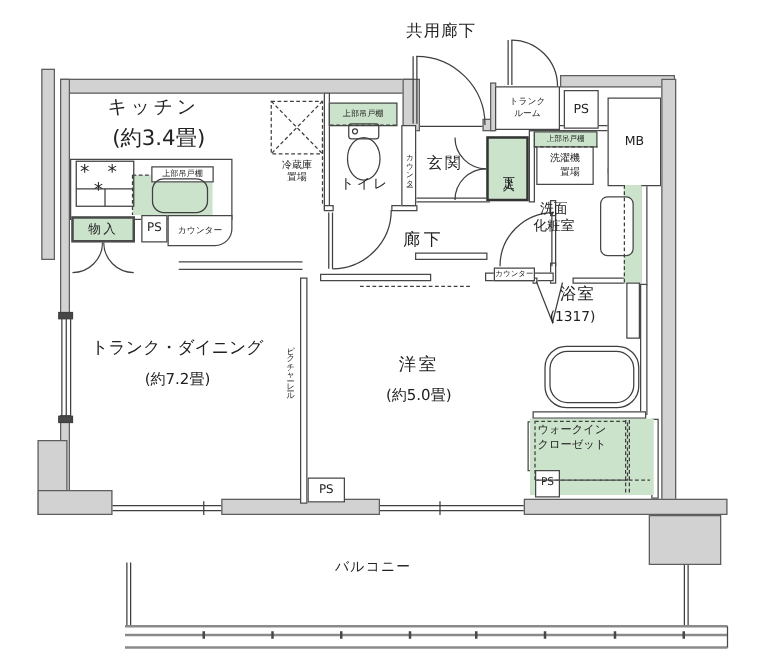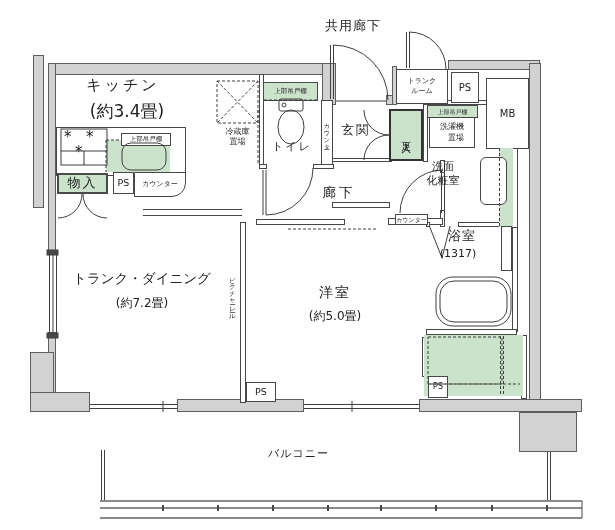--- a/index.html
+++ b/index.html
@@ -62,21 +62,21 @@
   <div class="abs iwall" style="left:56px;top:127px;width:130px;height:49px;"></div>
   <div class="abs green" style="left:106px;top:140px;width:64px;height:32px;border:none;"></div>
   <div class="abs ibox" style="left:121px;top:133px;width:50px;height:13px;">
     <span class="lbl" style="font-size:6.5px;">上部吊戸棚</span>
   </div>
   <span class="burner" style="left:64px;top:132px;">*</span>
   <span class="burner" style="left:86px;top:132px;">*</span>
   <span class="burner" style="left:75px;top:147px;">*</span>
 
   <div class="abs green" style="left:57px;top:173px;width:51px;height:21px;border-width:2px;">
-    <span class="lbl" style="font-size:13px;letter-spacing:2px;">物入</span>
+    <span class="lbl" style="font-size:10px;letter-spacing:2px;">物入</span>
   </div>
   <div class="abs ibox" style="left:113px;top:172px;width:21px;height:22px;">
     <span class="lbl" style="font-size:9.5px;">PS</span>
   </div>
   <div class="abs ibox" style="left:134px;top:172px;width:52px;height:25px;border-radius:0 0 14px 0;">
     <span class="lbl" style="font-size:7px;">カウンター</span>
   </div>
 
   <div class="abs green" style="left:263px;top:82px;width:55px;height:19px;">
     <span class="lbl" style="font-size:6.5px;">上部吊戸棚</span>
@@ -264,18 +264,20 @@
 化粧室</div>
   <div class="abs lbl" style="left:432px;top:228px;width:60px;font-size:13px;letter-spacing:1px;">浴室</div>
   <div class="abs lbl" style="left:428px;top:247px;width:60px;font-size:11px;">(1317)</div>
 
   <div class="abs lbl" style="left:52px;top:270px;width:180px;font-size:13.5px;">トランク・ダイニング</div>
   <div class="abs lbl" style="left:52px;top:296px;width:180px;font-size:12px;">(約7.2畳)</div>
 
   <div class="abs lbl" style="left:293px;top:283px;width:84px;font-size:14px;letter-spacing:2px;">洋室</div>
   <div class="abs lbl" style="left:293px;top:309px;width:84px;font-size:12px;">(約5.0畳)</div>
 
+  <div class="abs lbl pre" style="left:426px;top:339px;width:78px;font-size:9px;text-align:left;padding-left:4px;">ウォークイン
+クローゼット</div>
 
   <div class="abs lbl" style="left:256px;top:447px;width:85px;font-size:11px;letter-spacing:1px;">バルコニー</div>
 
   <div class="abs lbl v" style="left:228px;top:244px;height:100px;font-size:6.5px;">ピクチャーレール</div>
 
 </div>
 
 </body></html>

